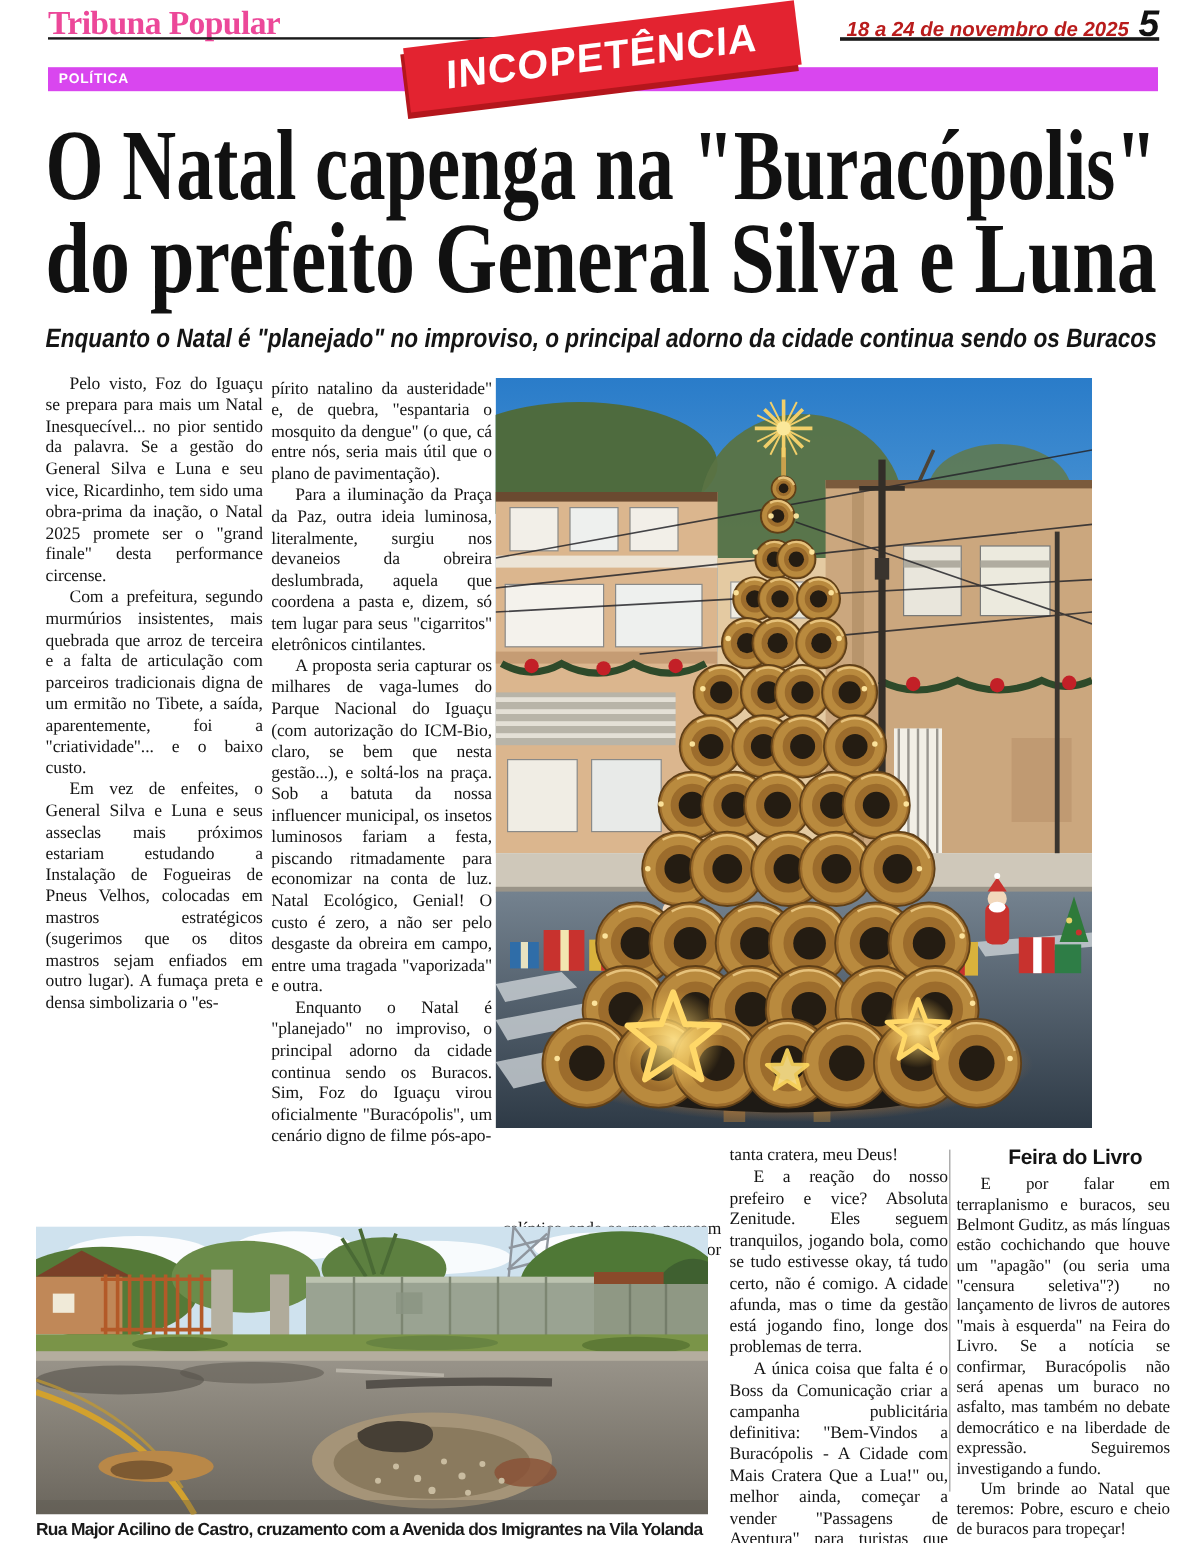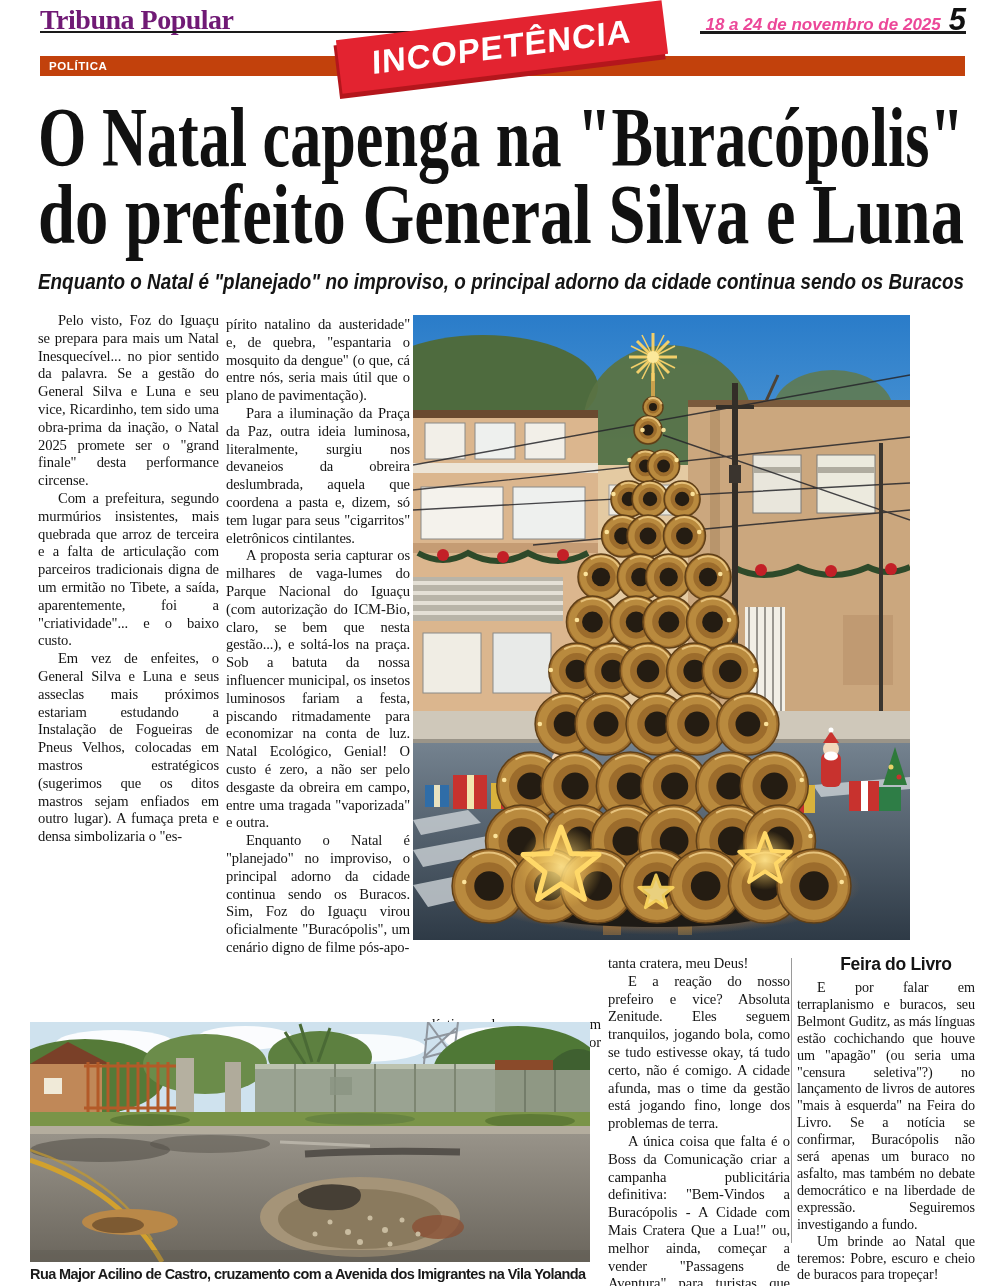--- a/index.html
+++ b/index.html
@@ -1,28 +1,28 @@
 <!DOCTYPE html>
 <html lang="pt-BR"><head>
 <meta charset="utf-8">
 <style>
   html,body{margin:0;padding:0;background:#ffffff;}
   #page{position:relative;width:1000px;height:1286px;background:#ffffff;overflow:hidden;
         font-family:"Liberation Serif",serif;color:#141414;}
   
   .logo{position:absolute;left:40px;top:4px;font-family:"Liberation Serif",serif;
-        font-weight:bold;font-size:28px;color:#701a75;letter-spacing:-0.5px;}
+        font-weight:bold;font-size:28px;color:#ec4899;letter-spacing:-0.5px;}
   .rule-logo{position:absolute;left:40px;top:31px;width:505px;height:2px;background:#1a1a1a;}
   .rule-date{position:absolute;left:700px;top:31px;width:266px;height:2.5px;background:#1a1a1a;}
   .datebox{position:absolute;right:34px;top:2px;display:flex;align-items:baseline;gap:8px;
            font-family:"Liberation Sans",sans-serif;font-style:italic;font-weight:bold;}
-  .date{font-size:17px;color:#ec4899;}
+  .date{font-size:17px;color:#b91c1c;}
   .pagenum{font-size:31px;color:#111;}
   
-  .sectionbar{position:absolute;left:40px;top:56px;width:925px;height:20px;background:#c2410c;}
+  .sectionbar{position:absolute;left:40px;top:56px;width:925px;height:20px;background:#d946ef;}
   .sectionbar span{display:inline-block;padding:3px 0 0 9px;font-family:"Liberation Sans",sans-serif;
         font-weight:bold;font-size:11.5px;letter-spacing:0.6px;color:#ffffff;}
   
   .stamp{position:absolute;left:338px;top:20px;width:328px;height:54px;background:#e32330;
          transform:rotate(-7deg);z-index:6;display:flex;align-items:center;justify-content:center;
          box-shadow:-3px 5px 0 #b4161c;}
   .stamp span{font-family:"Liberation Sans",sans-serif;font-weight:bold;font-size:33px;color:#fff;
          letter-spacing:1px;transform:skewX(-6deg);}
   
   .headline-svg{position:absolute;left:38px;top:92px;}

